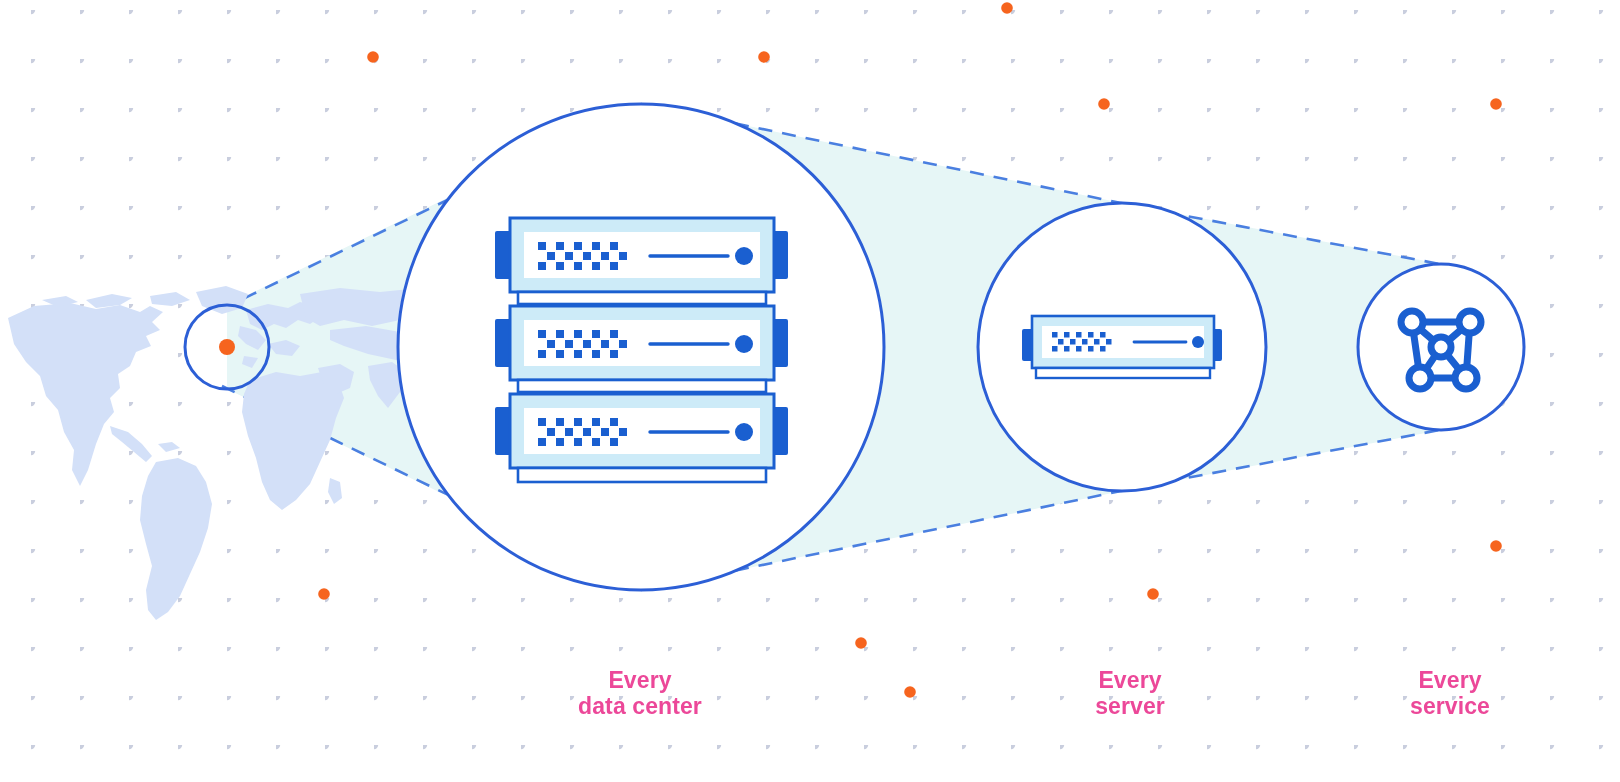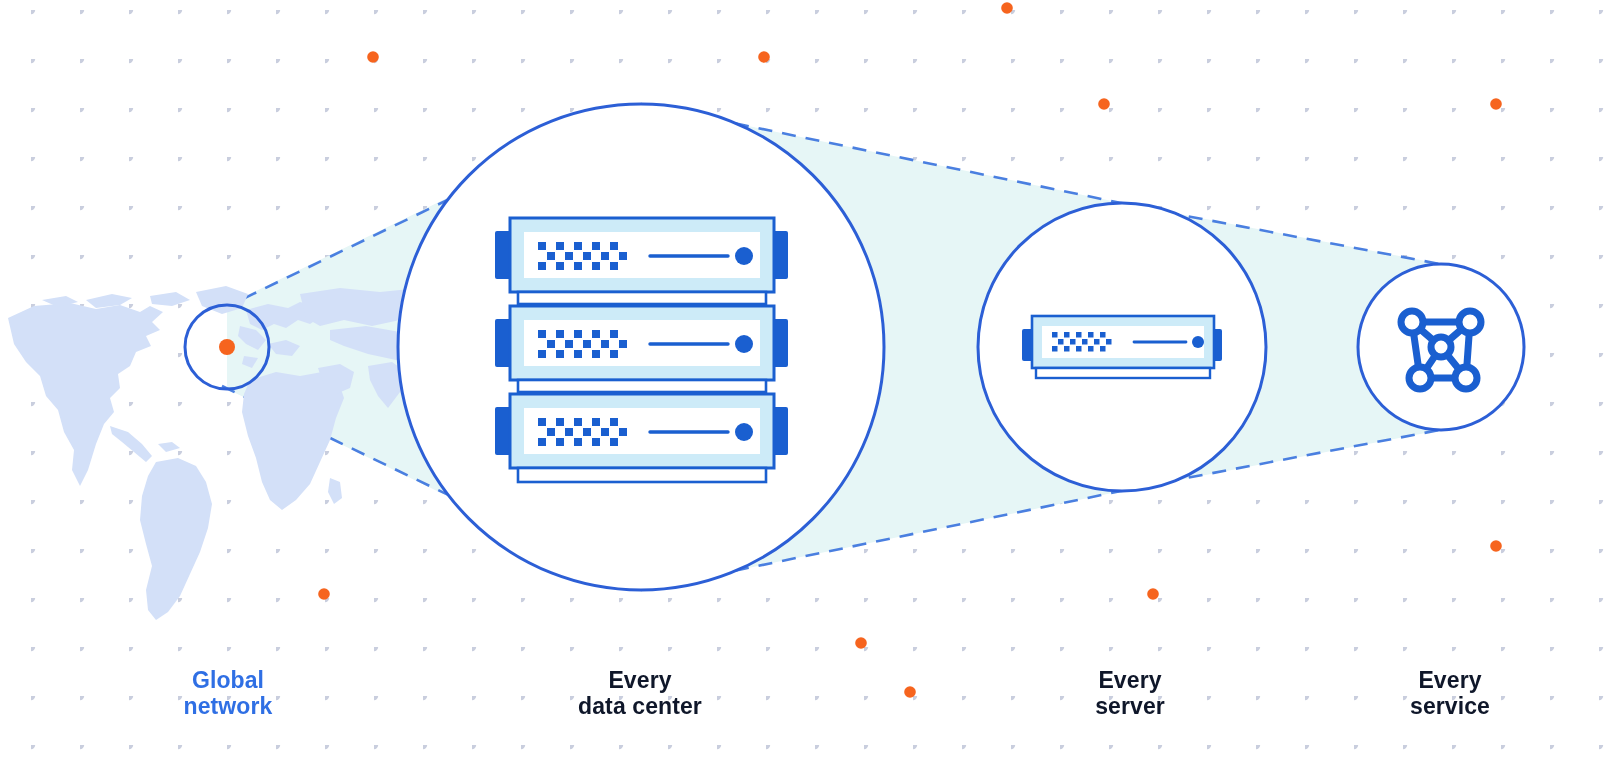--- a/index.html
+++ b/index.html
@@ -23,21 +23,21 @@
   }
   .label {
     position: absolute;
     text-align: center;
     font-family: "Liberation Sans", sans-serif;
     font-size: 23px;
     font-weight: 700;
     line-height: 1.12;
     letter-spacing: 0.1px;
     white-space: pre-line;
-    color: #0f172a;
+    color: #ec4899;
   }
   .label.accent { color: #2f6fe4; }
   #label-global   { left: 128px;  top: 668px; width: 200px; }
   #label-dc       { left: 540px;  top: 668px; width: 200px; }
   #label-server   { left: 1030px; top: 668px; width: 200px; }
   #label-service  { left: 1350px; top: 668px; width: 200px; }
 </style>
 </head>
 <body>
 
@@ -294,22 +294,20 @@
           <circle cx="1496" cy="546" r="5.800000000000001" fill="#f6641e"></circle>
           <circle cx="324" cy="594" r="5.800000000000001" fill="#f6641e"></circle>
           <circle cx="1153" cy="594" r="5.800000000000001" fill="#f6641e"></circle>
           <circle cx="861" cy="643" r="5.800000000000001" fill="#f6641e"></circle>
           <circle cx="910" cy="692" r="5.800000000000001" fill="#f6641e"></circle>
         </g>
 
     </g>
   </svg>
 
-  <div class="label accent" id="label-global">Global
-network</div>
 
   <div class="label" id="label-dc">Every
 data center</div>
 
   <div class="label" id="label-server">Every
 server</div>
 
   <div class="label" id="label-service">Every
 service</div>
 

